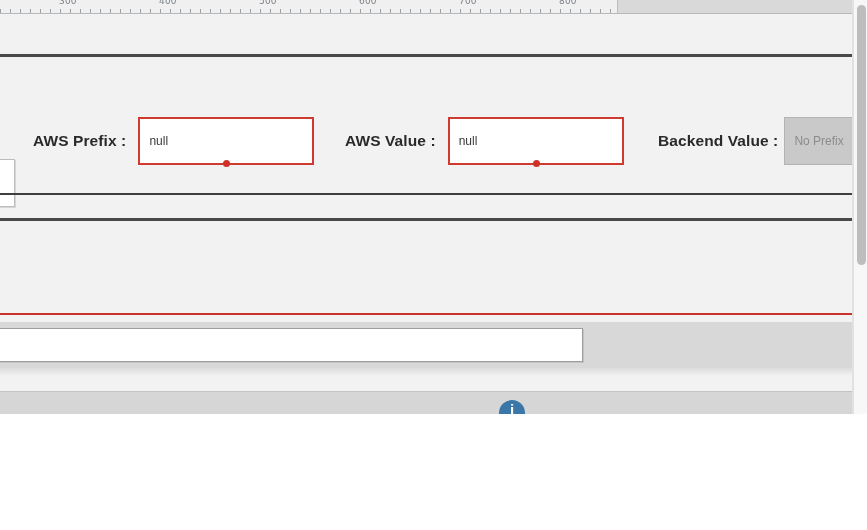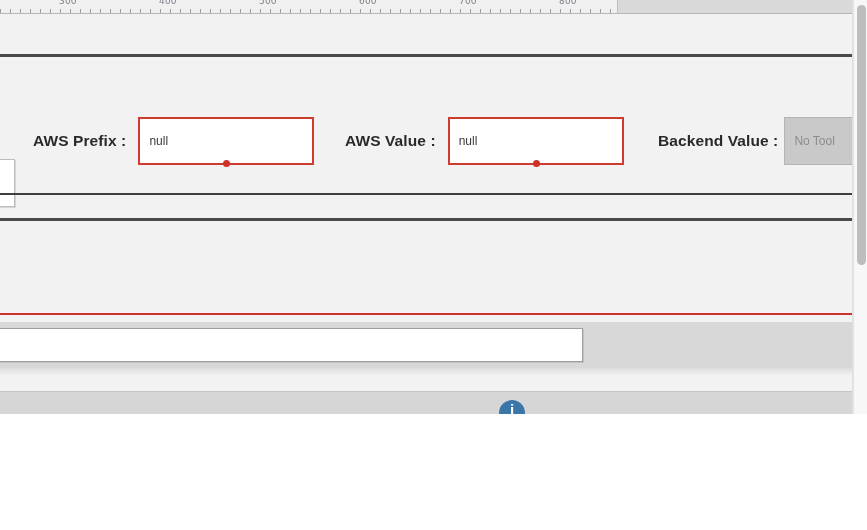--- a/index.html
+++ b/index.html
@@ -402,21 +402,21 @@
         <span class="flabel">AWS Value :</span>
         <div class="fbox invalid" style="width:176px; height:48px; margin-left:12px;">
           <span>null</span>
           <span class="reqdot" style="left:83px;"></span>
         </div>
       </div>
 
       <div class="field" style="left:658px; top:15px;">
         <span class="flabel">Backend Value :</span>
         <div class="fbox disabled" style="width:90px; height:48px; margin-left:6px;">
-          <span>No Tool</span>
+          <span>No Prefix</span>
         </div>
       </div>
 
     </div>
 
     <div class="divider thin" style="top:147px;"></div>
     <div class="divider" style="top:172px;"></div>
 
     <div class="divider red" style="top:267px;"></div>
 

